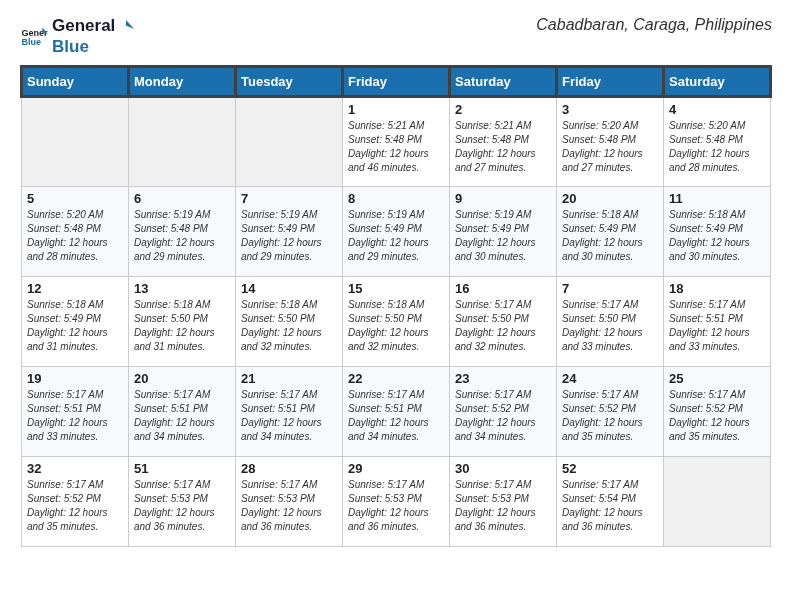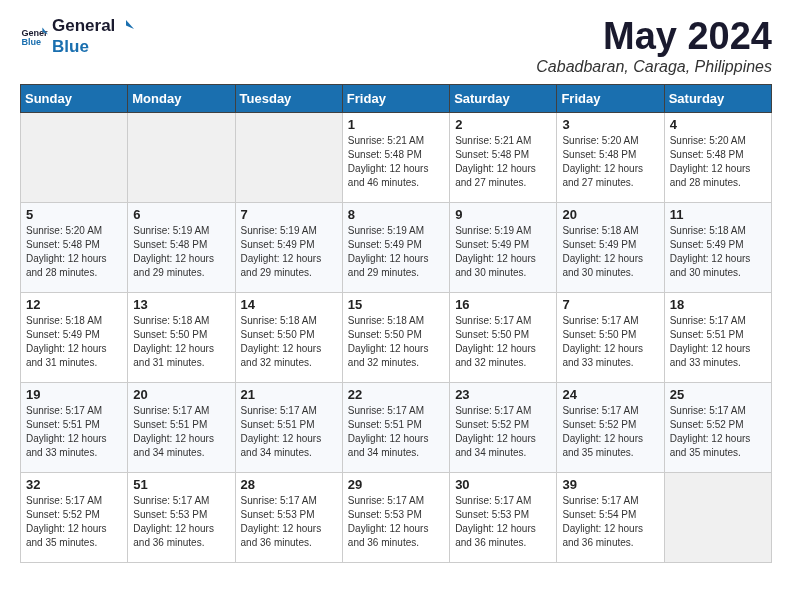--- a/index.html
+++ b/index.html
@@ -44,21 +44,21 @@
       border-collapse: collapse;
       table-layout: fixed;
     }
     .calendar-table th {
       background-color: #1a6faf;
       color: #fff;
       font-size: 13px;
       font-weight: bold;
       padding: 6px 4px;
       text-align: left;
-      border: 1px solid #404040;
+      border: 3px solid #404040;
     }
     .calendar-table td {
       vertical-align: top;
       border: 1px solid #ccc;
       padding: 4px 5px;
       font-size: 10.5px;
       color: #222;
       height: 90px;
       background: #fff;
     }
@@ -69,20 +69,21 @@
       font-size: 13px;
       font-weight: bold;
       color: #222;
       display: block;
       margin-bottom: 2px;
     }
     .cell-content {
       font-size: 10px;
       line-height: 1.4;
       color: #333;
+      font-style: italic;
     }
     .empty-cell {
       background: #f0f0f0 !important;
     }
   </style>
 </head>
 <body>
 
 <div class="header-area">
   <div class="logo">
@@ -92,21 +93,20 @@
       <polygon points="32,8 40,18 32,14" fill="#1a6faf"></polygon>
     </svg>
     <div>
       <span style="font-size:17px;font-weight:bold;color:#1a1a2e;">General</span><svg width="20" height="20" viewBox="0 0 20 20" style="vertical-align:middle;margin:0 1px;">
           <polygon points="10,3 18,12 10,8.5" fill="#1a6faf"></polygon>
         </svg><br>
       <span style="font-size:17px;font-weight:bold;color:#1a6faf;">Blue</span>
     </div>
   </div>
   <div class="title-area">
-    <div class="month-title">May 2024</div>
     <div class="subtitle">Cabadbaran, Caraga, Philippines</div>
   </div>
 </div>
 
 <table class="calendar-table">
   <thead>
     <tr>
     <th>Sunday</th>
         <th>Monday</th>
         <th>Tuesday</th>
@@ -243,19 +243,19 @@
         </td>
         <td>
           <span class="day-number">29</span>
           <div class="cell-content"><span>Sunrise: 5:17 AM</span><br><span>Sunset: 5:53 PM</span><br><span>Daylight: 12 hours</span><br><span>and 36 minutes.</span></div>
         </td>
         <td>
           <span class="day-number">30</span>
           <div class="cell-content"><span>Sunrise: 5:17 AM</span><br><span>Sunset: 5:53 PM</span><br><span>Daylight: 12 hours</span><br><span>and 36 minutes.</span></div>
         </td>
         <td>
-          <span class="day-number">39</span>
+          <span class="day-number">52</span>
           <div class="cell-content"><span>Sunrise: 5:17 AM</span><br><span>Sunset: 5:54 PM</span><br><span>Daylight: 12 hours</span><br><span>and 36 minutes.</span></div>
         </td>
         <td class="empty-cell"></td>
       </tr>
     </tbody>
 </table>
 
 </body></html>

